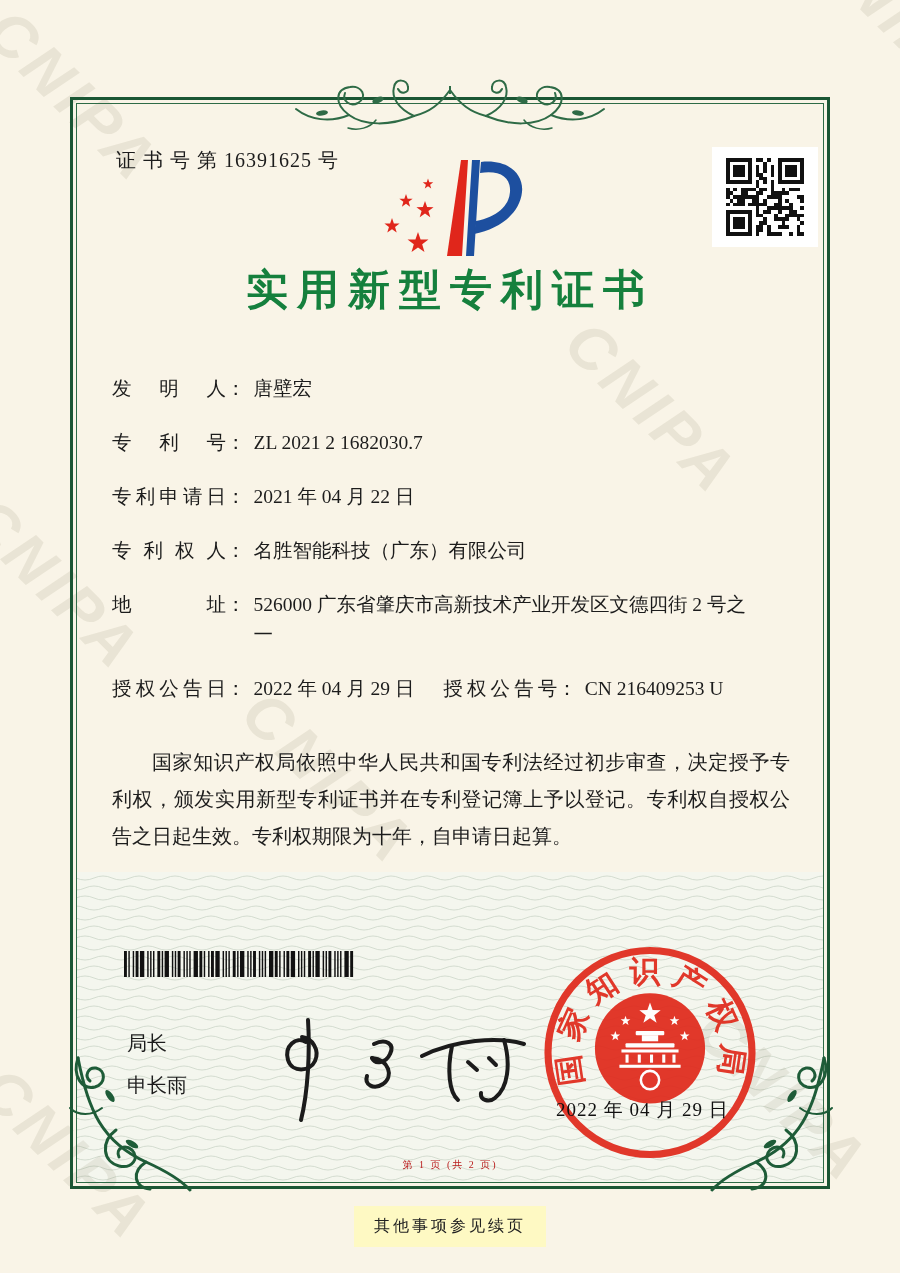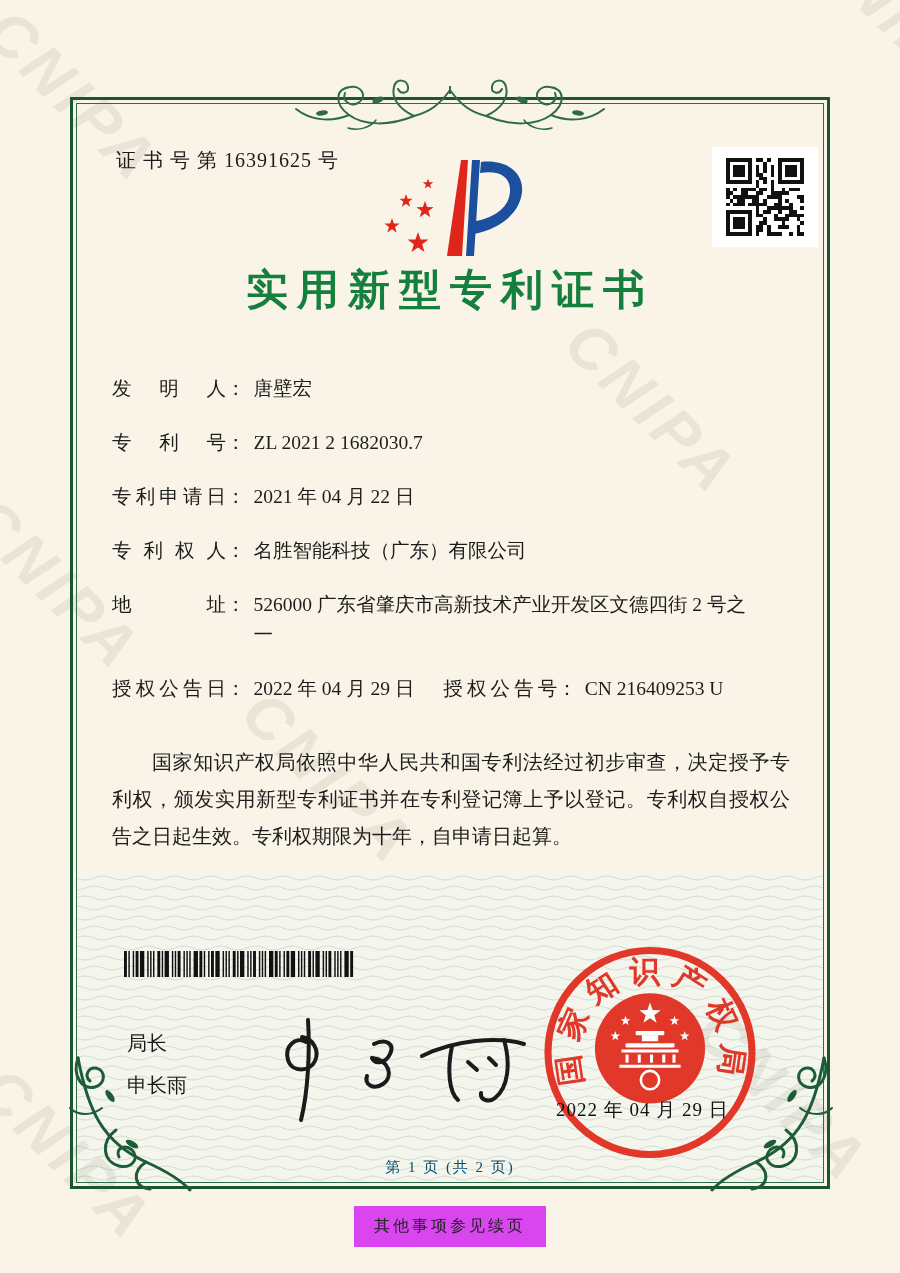--- a/index.html
+++ b/index.html
@@ -42,22 +42,22 @@
   
   .bodytext{position:absolute;left:112px;top:744px;width:678px;font-size:20px;line-height:37px;text-align:justify;}
   .bodytext p{margin:0;text-indent:2em;}
   
   .barcode{position:absolute;left:124px;top:951px;}
   .sign-title{position:absolute;left:127px;top:1030px;font-size:20px;}
   .sign-name{position:absolute;left:127px;top:1072px;font-size:20px;}
   .signature{position:absolute;left:246px;top:1000px;}
   .seal{position:absolute;left:515px;top:925px;opacity:0.93;}
   .seal-date{position:absolute;left:556px;top:1097px;font-size:19px;color:#101010;letter-spacing:1px;}
-  .pageinfo{position:absolute;left:0;width:100%;top:1158px;text-align:center;font-size:15px;color:#0c4a6e;letter-spacing:2px;}
-  .note{position:absolute;left:50%;transform:translateX(-50%);top:1206px;background:#d946ef;
+  .pageinfo{position:absolute;left:0;width:100%;top:1158px;text-align:center;font-size:10px;color:#b91c1c;letter-spacing:2px;}
+  .note{position:absolute;left:50%;transform:translateX(-50%);top:1206px;background:#fef9c3;
     padding:10px 20px;font-size:16px;letter-spacing:3px;color:#222;}
 </style>
 </head>
 <body>
 
 <div class="page">
 
   <div class="waveband">
     <svg id="waves-svg" width="748" height="310" viewBox="0 0 748 310">
         <path d="M0 6 q 9 4 18 0 q 9 -4 18 0 q 9 4 18 0 q 9 -4 18 0 q 9 4 18 0 q 9 -4 18 0 q 9 4 18 0 q 9 -4 18 0 q 9 4 18 0 q 9 -4 18 0 q 9 4 18 0 q 9 -4 18 0 q 9 4 18 0 q 9 -4 18 0 q 9 4 18 0 q 9 -4 18 0 q 9 4 18 0 q 9 -4 18 0 q 9 4 18 0 q 9 -4 18 0 q 9 4 18 0 q 9 -4 18 0 q 9 4 18 0 q 9 -4 18 0 q 9 4 18 0 q 9 -4 18 0 q 9 4 18 0 q 9 -4 18 0 q 9 4 18 0 q 9 -4 18 0 q 9 4 18 0 q 9 -4 18 0 q 9 4 18 0 q 9 -4 18 0 q 9 4 18 0 q 9 -4 18 0 q 9 4 18 0 q 9 -4 18 0 q 9 4 18 0 q 9 -4 18 0 q 9 4 18 0 q 9 -4 18 0 q 9 4 18 0 q 9 -4 18 0" fill="none" stroke="#ccd6c8" stroke-width="1" opacity="0.8"></path>

